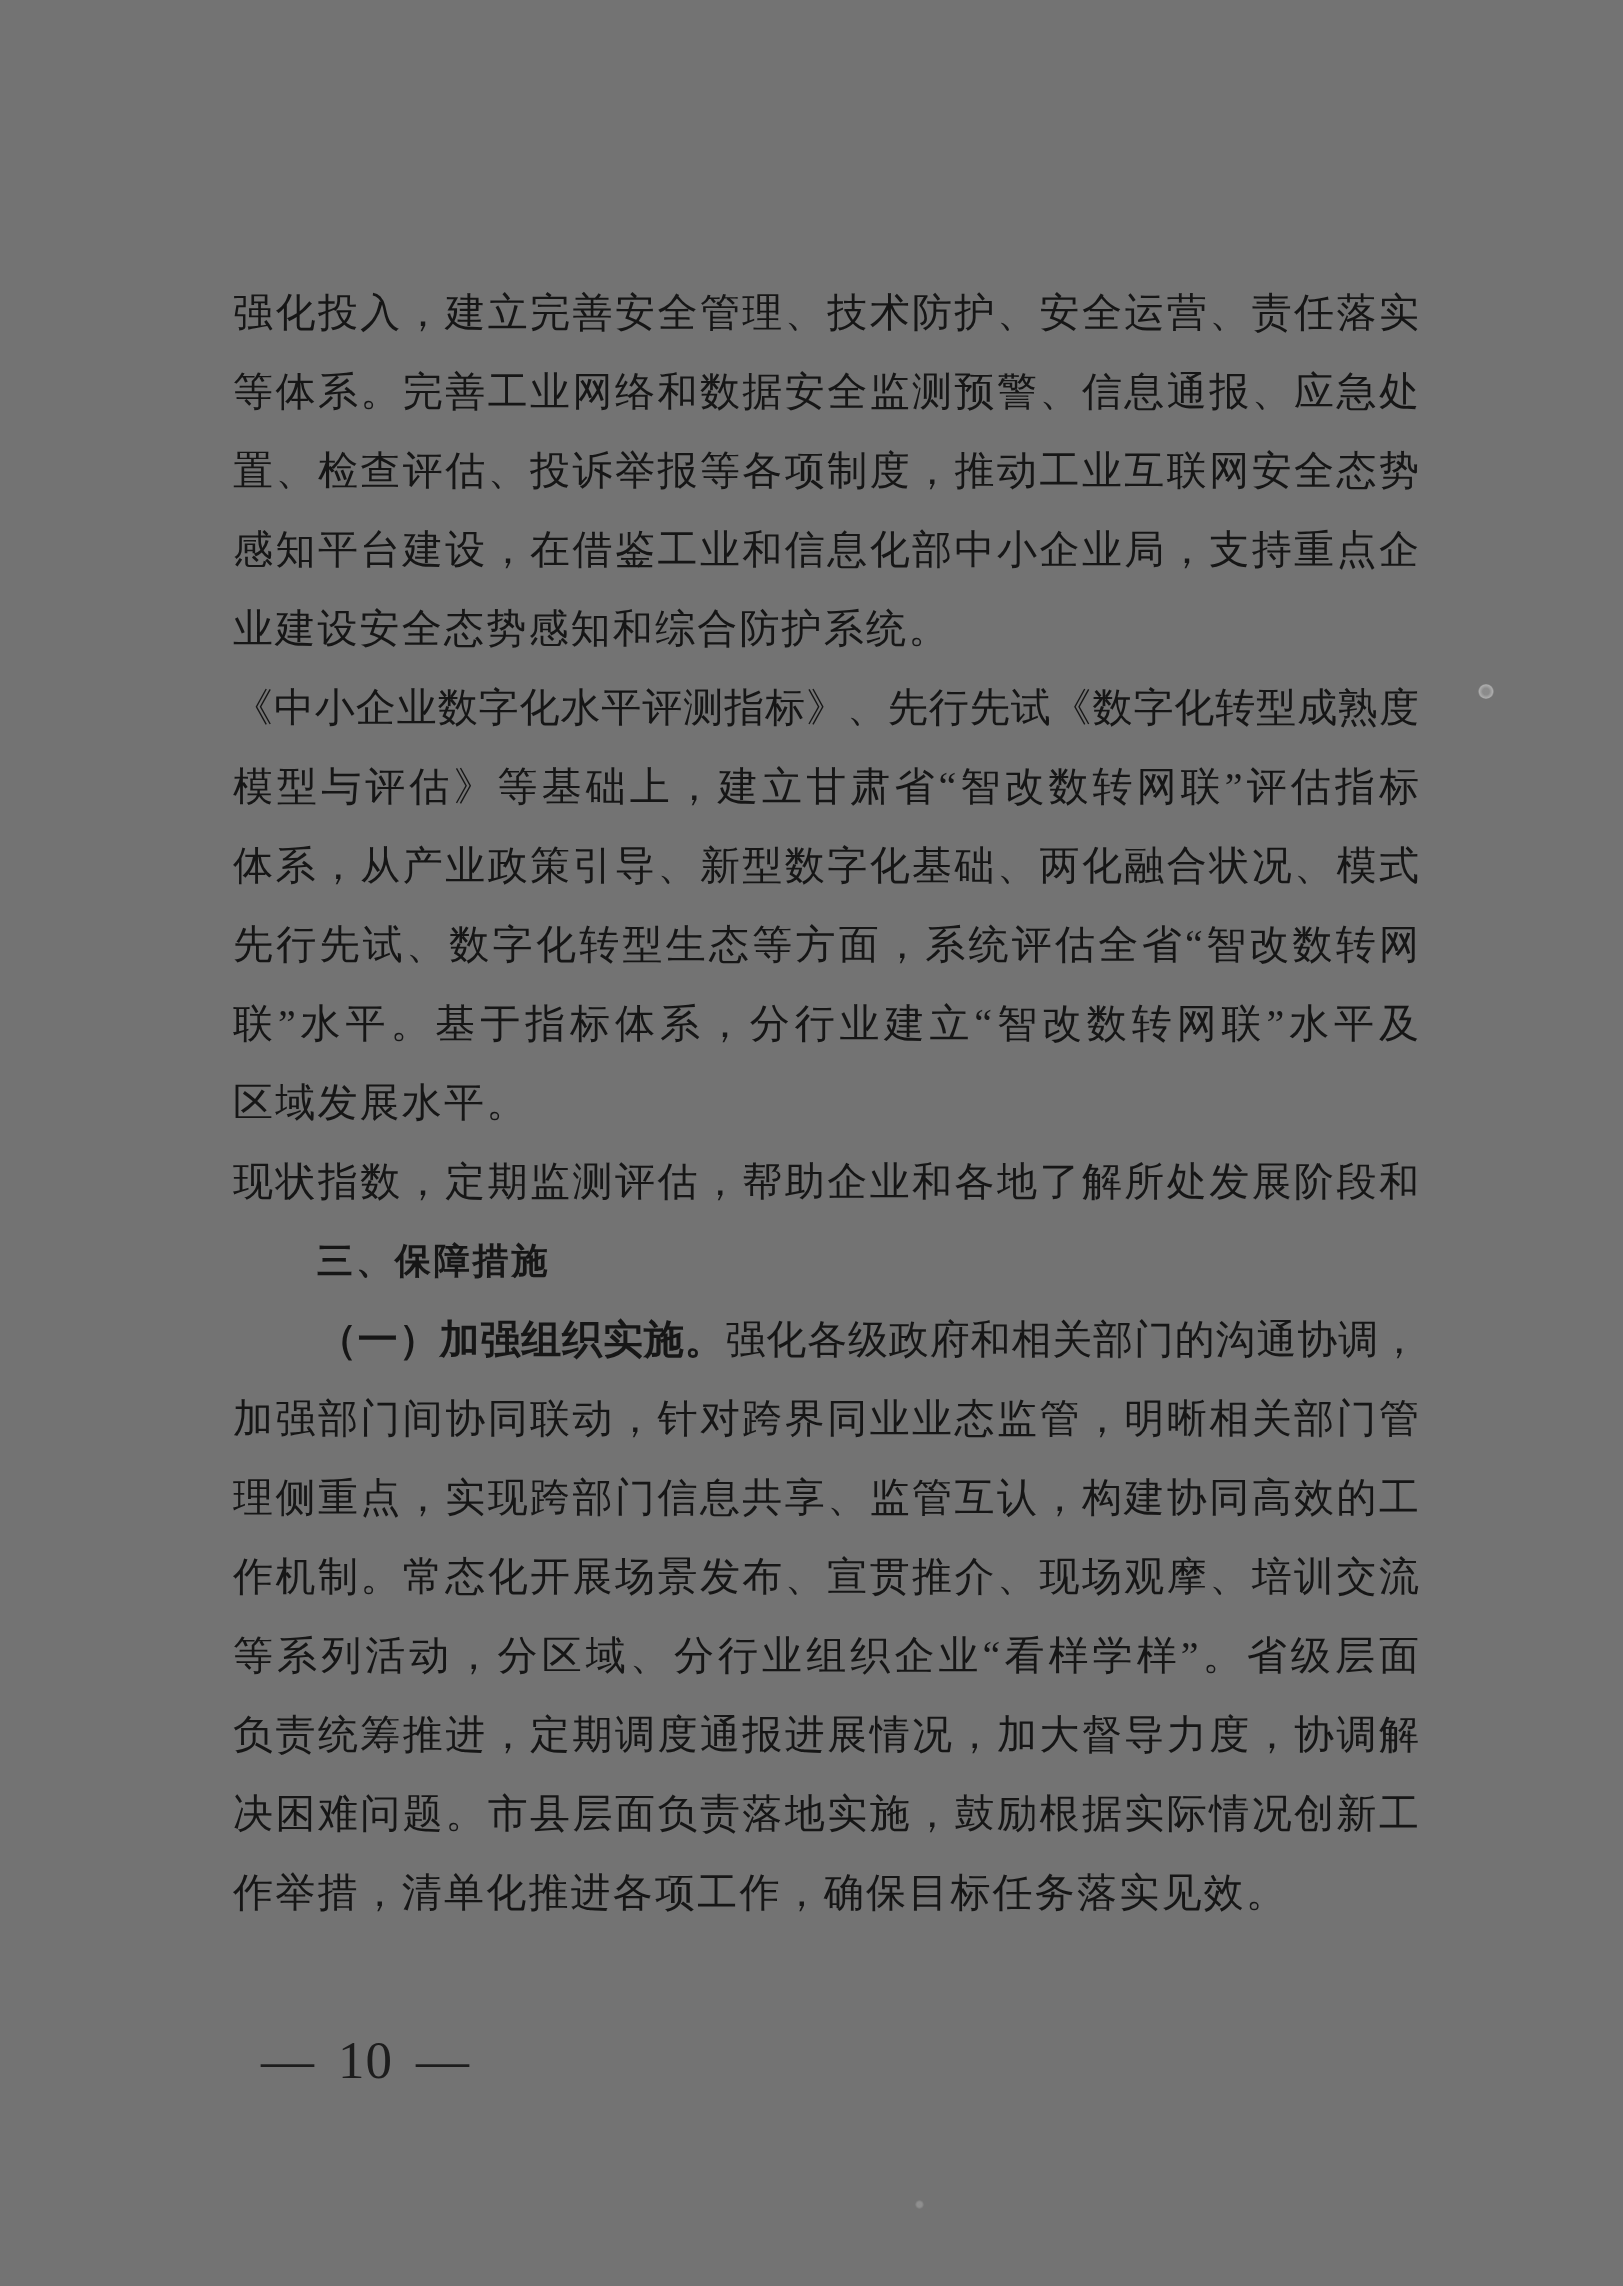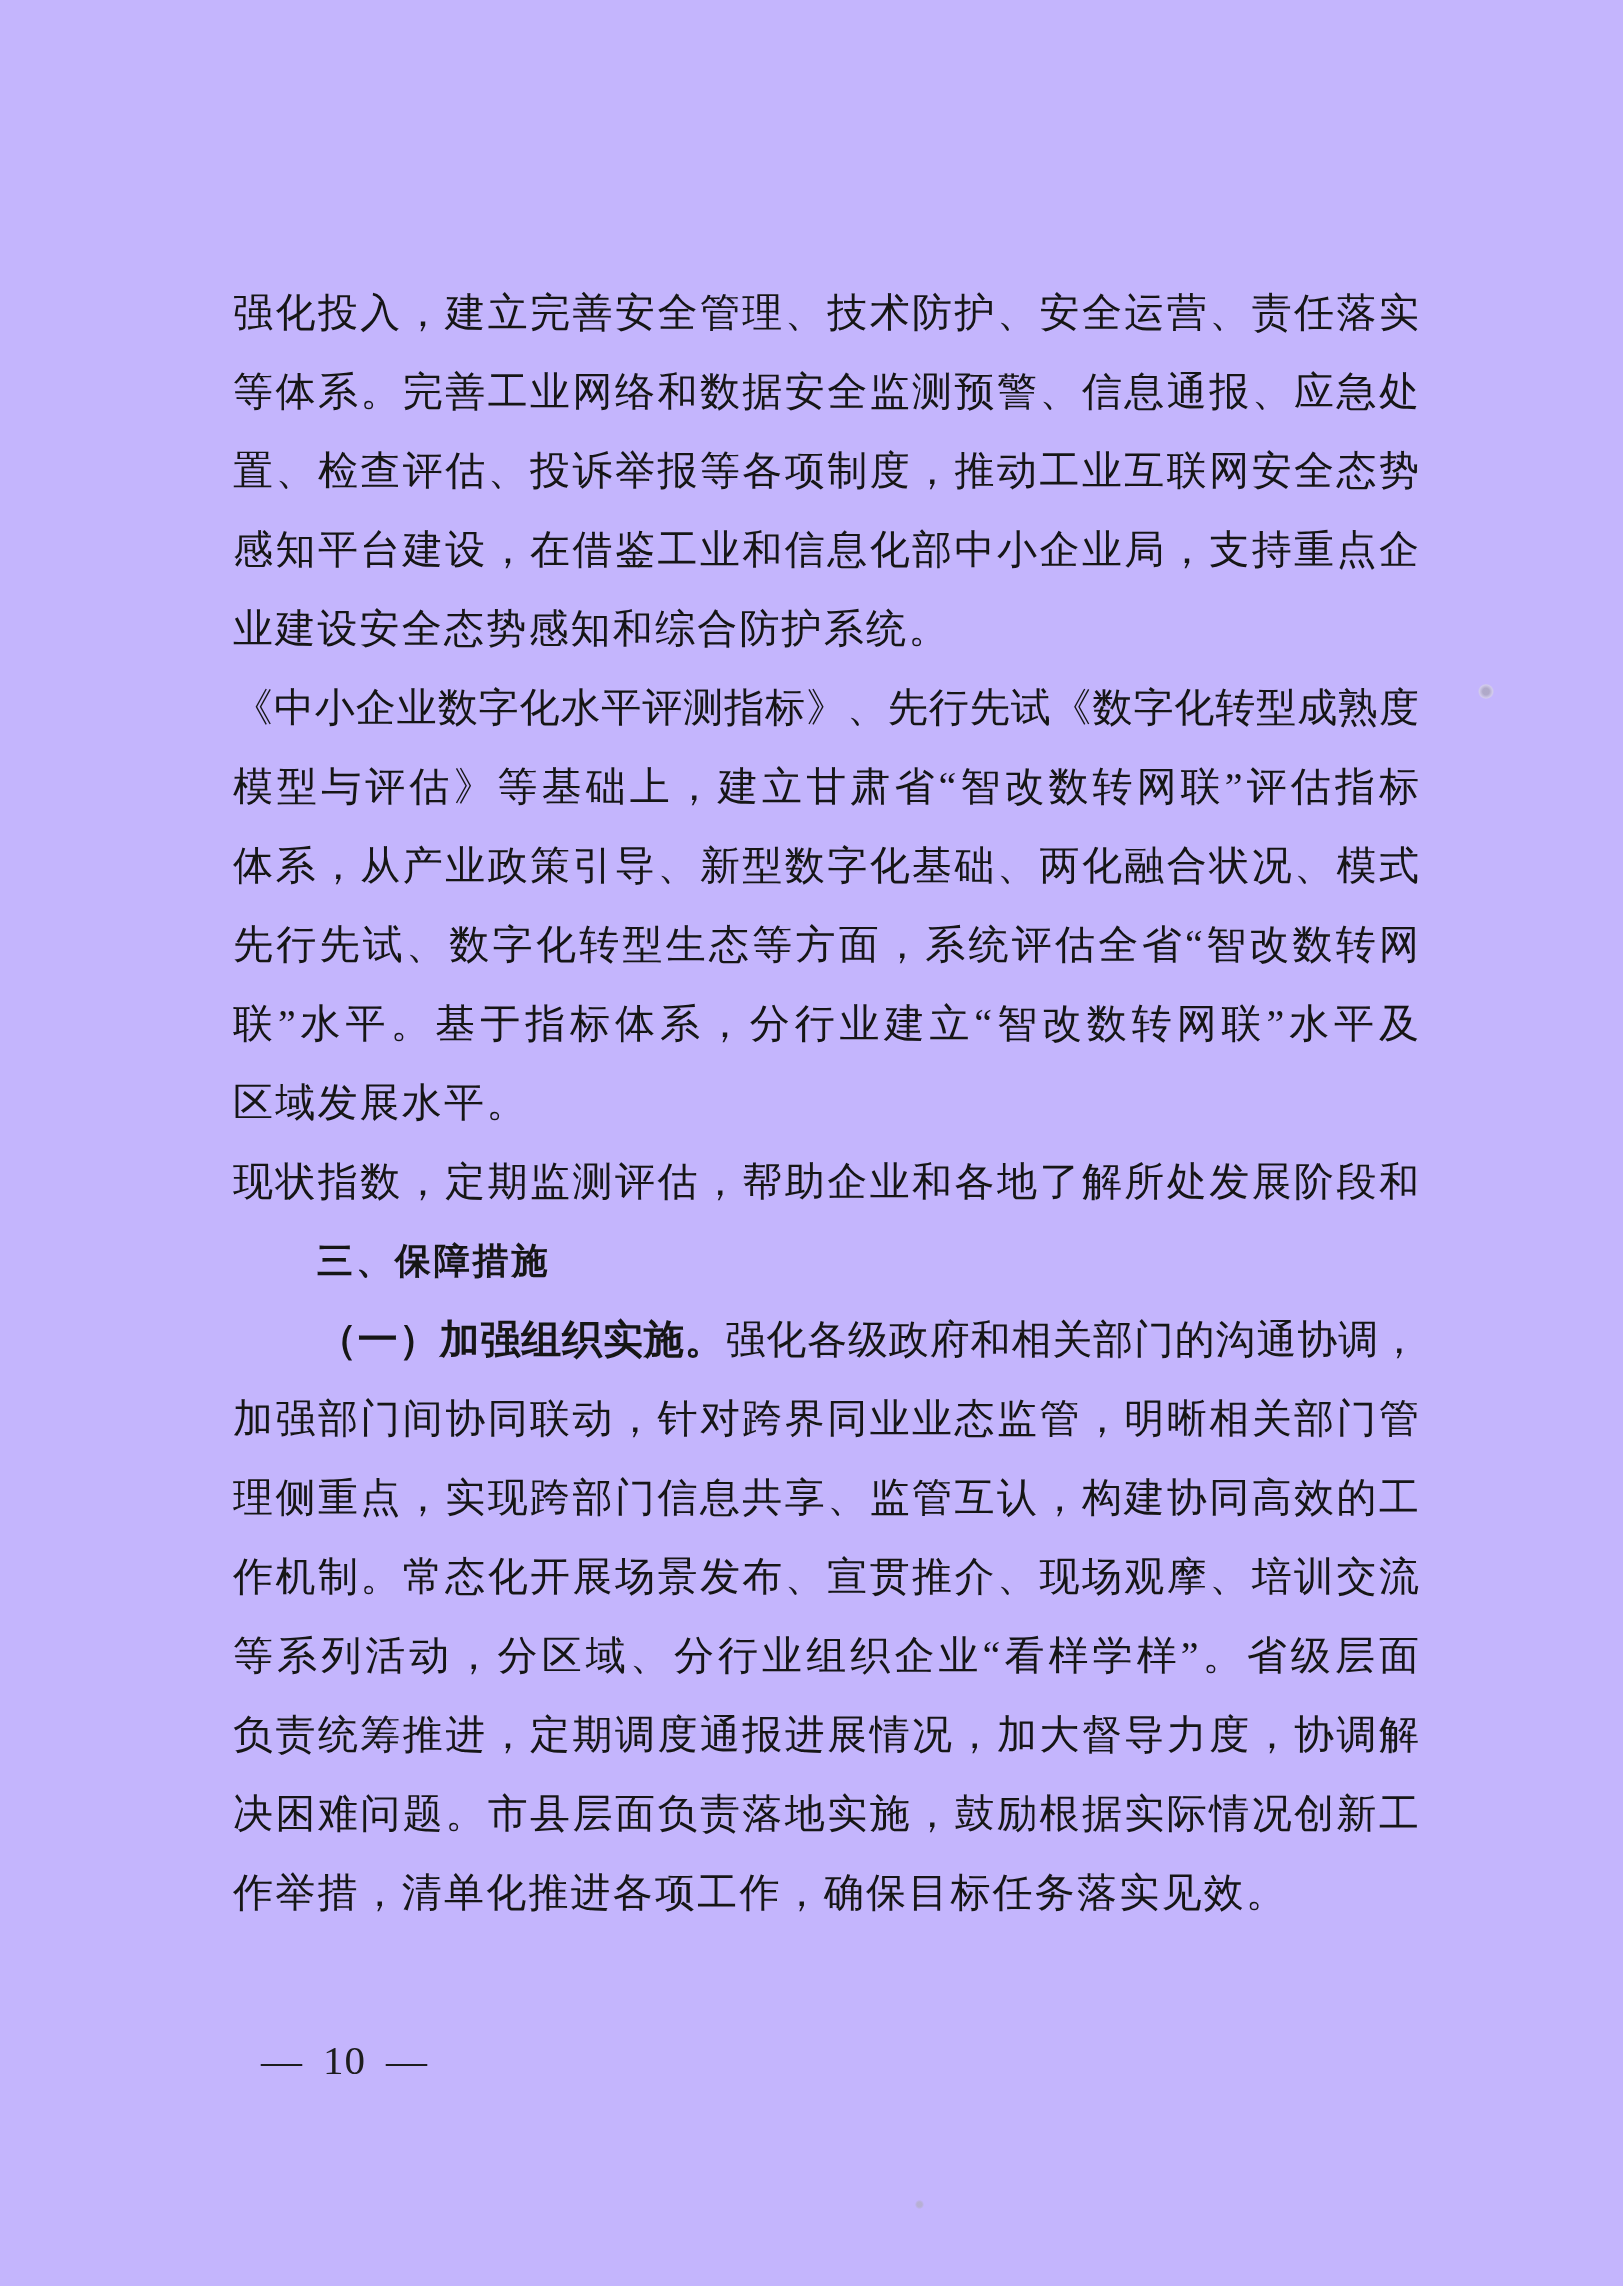--- a/index.html
+++ b/index.html
@@ -2,21 +2,21 @@
 <html><head>
 <meta charset="utf-8">
 <style>
   * { margin: 0; padding: 0; box-sizing: border-box; }
   html, body { background: #ffffff; }
 
   .page {
     position: relative;
     width: 1623px;
     height: 2287px;
-    background: #c4b5fd;
+    background: #737373;
     color: #161616;
     font-family: "Liberation Serif", "DejaVu Serif", serif;
     overflow: hidden;
   }
 
   
   .text-block {
     position: absolute;
     left: 233px;
     top: 273px;
@@ -47,21 +47,21 @@
 
   .line.heading { font-size: 36px; letter-spacing: 2.9px; }
 
   
   .footer {
     position: absolute;
     left: 261px;
     top: 2037px;
     height: 47px;
     line-height: 47px;
-    font-size: 41px;
+    font-size: 53px;
     color: #1d1d1d;
     word-spacing: 8.8px;
     letter-spacing: 1px;
   }
 
   
   .speck {
     position: absolute;
     border-radius: 50%;
   }

